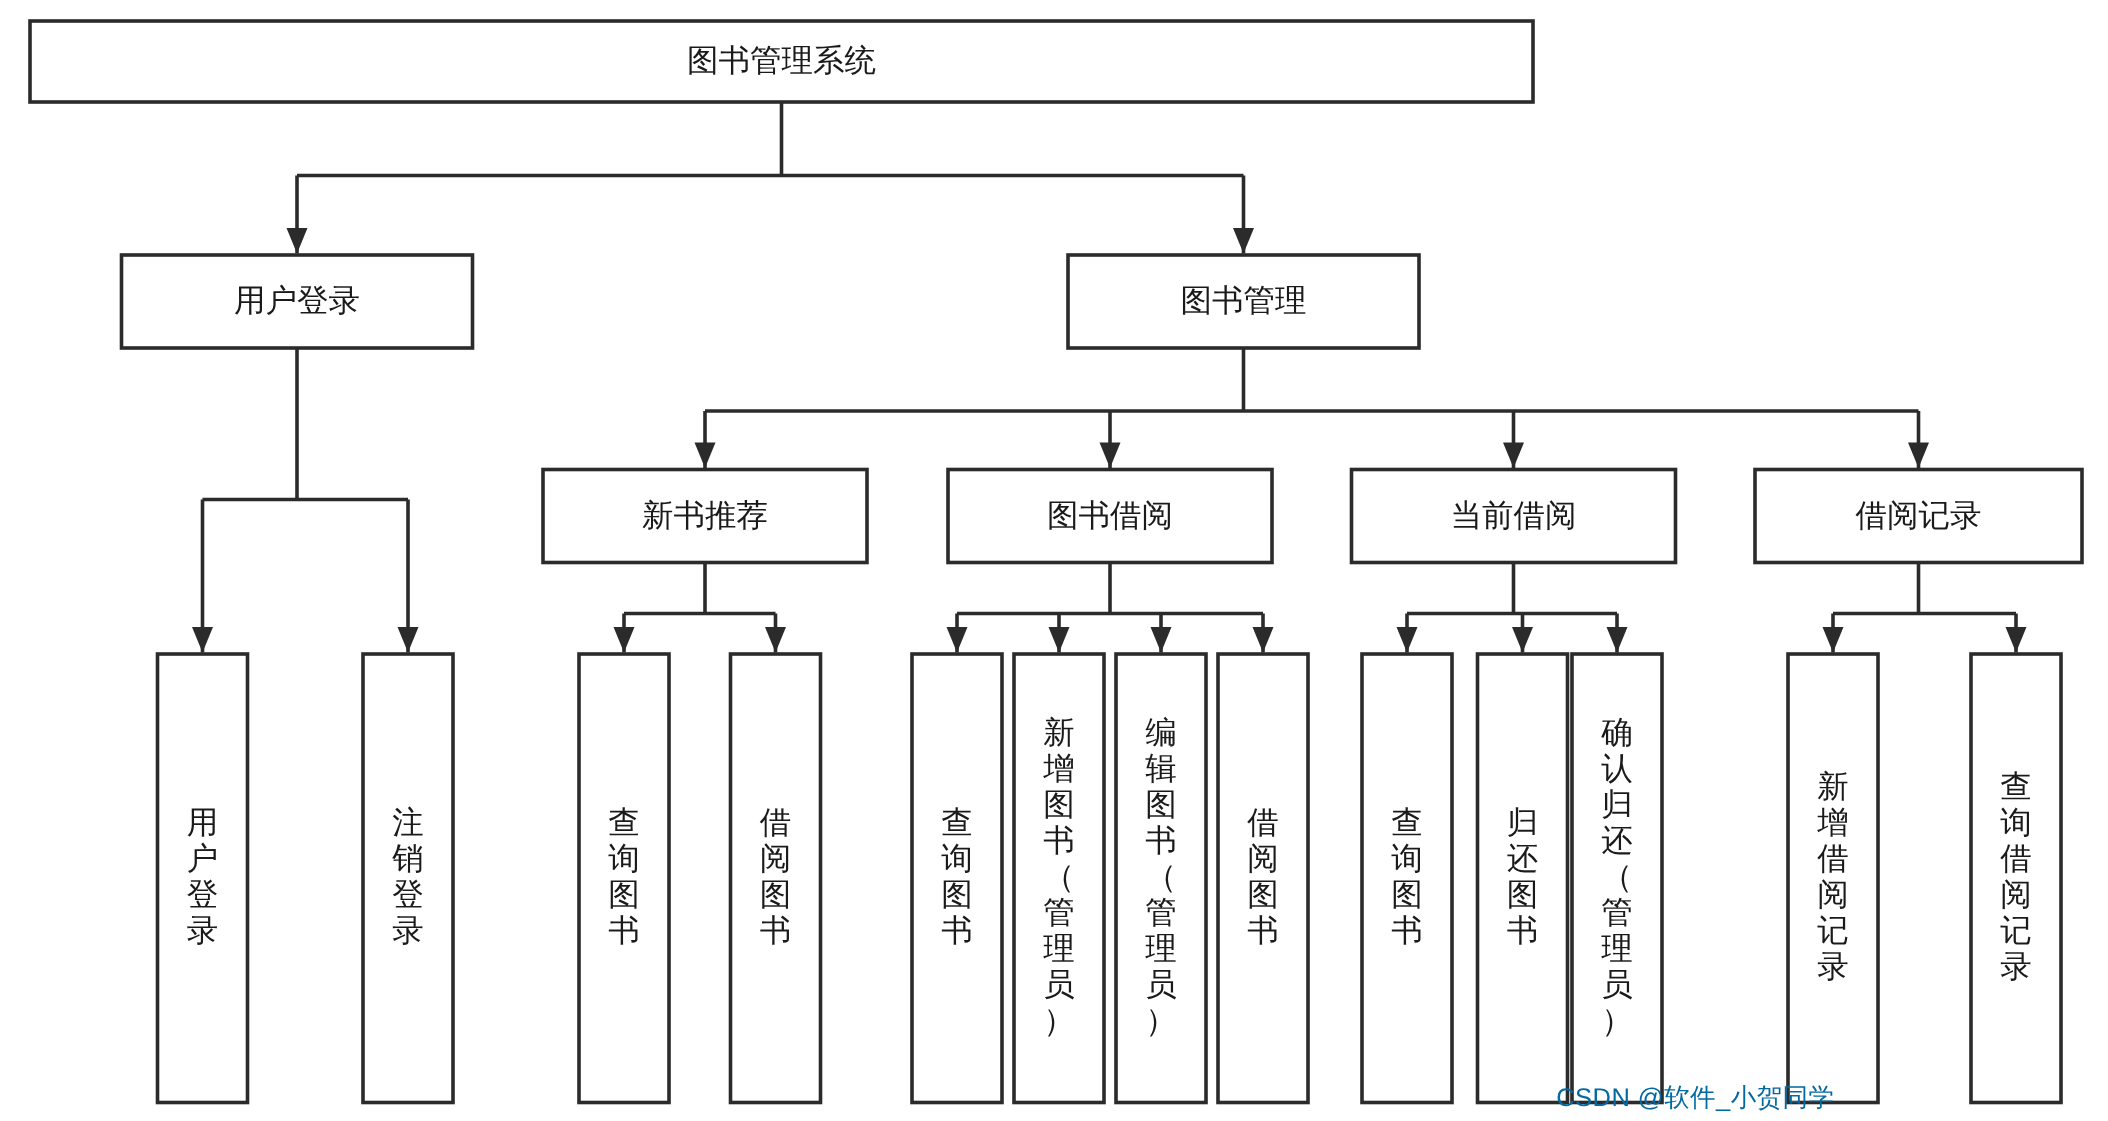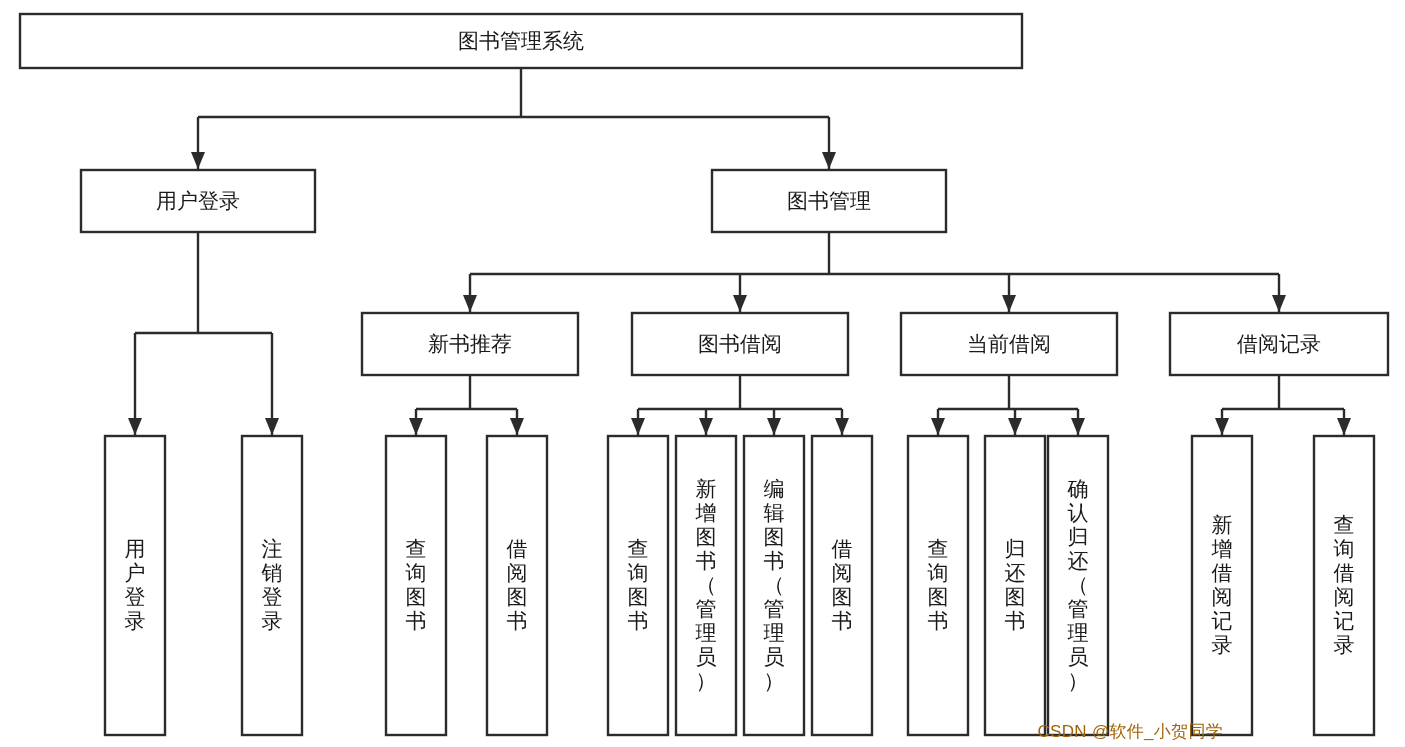--- a/index.html
+++ b/index.html
@@ -54,21 +54,21 @@
     font-size: 21px;
     fill: #1a1a1a;
     text-anchor: middle;
   }
   .watermark {
     position: absolute;
     right: 8px;
     bottom: 4px;
     font-family: "Liberation Sans", sans-serif;
     font-size: 17px;
-    color: #a16207;
+    color: #0369a1;
     white-space: nowrap;
     letter-spacing: 0.3px;
   }
 </style>
 </head>
 <body>
 
 <div id="diagram-root">
   <svg id="tree-svg" viewBox="0 0 1405 747">
     <g id="connector-layer">

